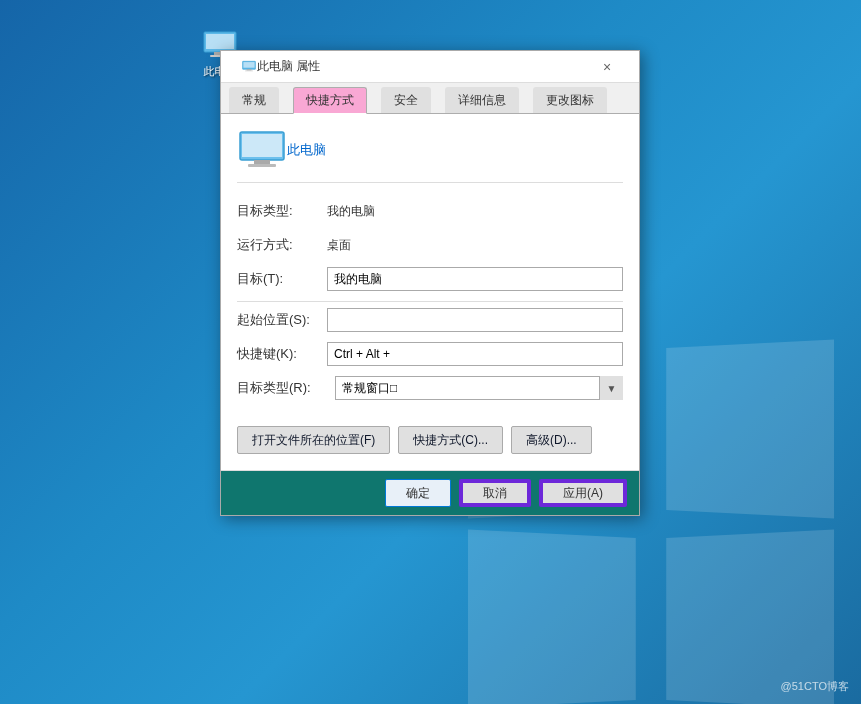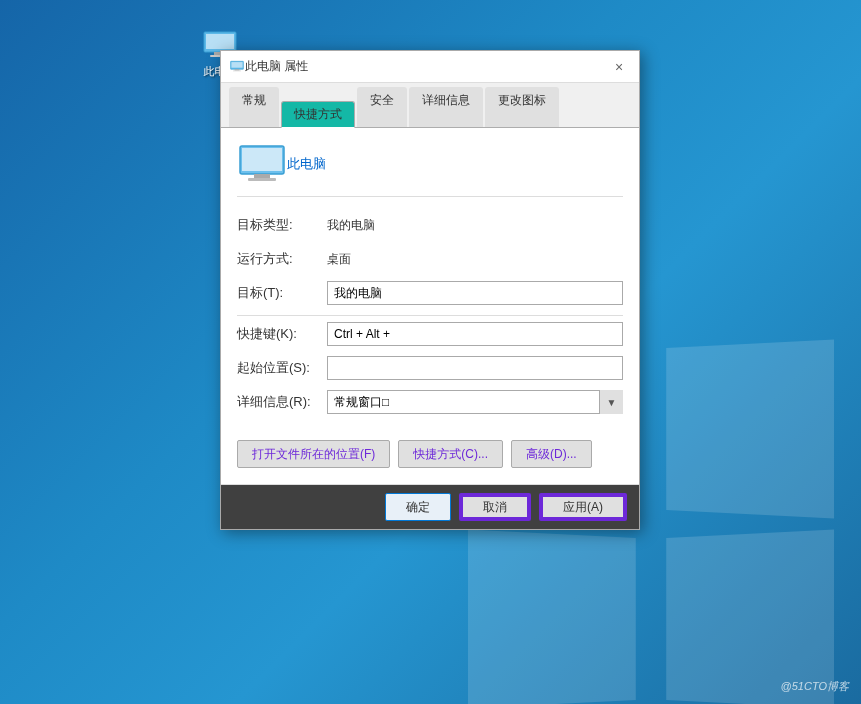--- a/index.html
+++ b/index.html
@@ -87,21 +87,21 @@
       border: 1px solid #aaa;
       box-shadow: 3px 3px 15px rgba(0,0,0,0.4);
     }
 
     .dialog-titlebar {
       height: 32px;
       background: #fff;
       border-bottom: 1px solid #ddd;
       display: flex;
       align-items: center;
-      padding: 0 8px;
+      padding: 0 20px;
       position: relative;
     }
 
     .dialog-title-text {
       font-size: 12px;
       color: #333;
       flex: 1;
     }
 
     .dialog-close-btn {
@@ -115,42 +115,41 @@
       color: #666;
       border-radius: 2px;
     }
 
     
     .tabs {
       display: flex;
       background: #f0f0f0;
       border-bottom: 1px solid #adadad;
       padding: 4px 8px 0 8px;
-      gap: 2px;
+      gap: 14px;
     }
 
     .tab {
       padding: 4px 12px;
       font-size: 12px;
       cursor: pointer;
       border: 1px solid transparent;
       border-bottom: none;
       background: #e0e0e0;
       color: #333;
       border-radius: 3px 3px 0 0;
     }
 
     .tab.active {
-      background: #14b8a6;
+      background: #f9a8d4;
       border: 1px solid #adadad;
       border-bottom: 1px solid #fff;
       color: #333;
       margin-bottom: -1px;
       z-index: 1;
-      margin-top: 14px;
     }
 
     
     .dialog-content {
       background: #fff;
       padding: 16px;
     }
 
     
     .header-section {
@@ -215,20 +214,21 @@
       height: 24px;
       border: 1px solid #aaa;
       padding: 2px 24px 2px 6px;
       font-size: 12px;
       font-family: inherit;
       background: #fff;
       appearance: none;
       -webkit-appearance: none;
       cursor: pointer;
       outline: none;
+      margin-left: 8px;
     }
 
     .select-arrow {
       position: absolute;
       right: 0;
       top: 0;
       width: 24px;
       height: 24px;
       background: #e0e0e0;
       border-left: 1px solid #aaa;
@@ -254,27 +254,27 @@
     }
 
     .btn {
       height: 28px;
       padding: 0 14px;
       border: 1px solid #aaa;
       background: #e0e0e0;
       font-size: 12px;
       font-family: inherit;
       cursor: pointer;
-      color: #6d28d9;
+      color: #0f172a;
       border-radius: 2px;
     }
 
     
     .dialog-footer {
-      background: #404040;
+      background: #0f766e;
       border-top: 1px solid #ddd;
       padding: 8px 12px;
       display: flex;
       justify-content: flex-end;
       gap: 8px;
     }
 
     .footer-btn {
       height: 28px;
       padding: 0 20px;
@@ -292,21 +292,20 @@
       background: #e8f0f8;
     }
 
     
     .watermark {
       position: absolute;
       bottom: 10px;
       right: 12px;
       color: rgba(255,255,255,0.7);
       font-size: 11px;
-      font-style: italic;
     }
 
     
     .monitor-svg {
       width: 50px;
       height: 40px;
     }
 
     .small-monitor-svg {
       width: 16px;
@@ -382,31 +381,31 @@
       </div>
 
       <div class="form-row">
         <span class="form-label">目标(T):</span>
         <input type="text" class="form-input" value="我的电脑" style="">
       </div>
 
       <div class="separator"></div>
 
       <div class="form-row">
+        <span class="form-label">起始位置(S):</span>
+        <input type="text" class="form-input" style="">
+      </div>
+
+      <div class="form-row">
         <span class="form-label">快捷键(K):</span>
         <input type="text" class="form-input" value="Ctrl + Alt + " style="">
       </div>
 
       <div class="form-row">
-        <span class="form-label">起始位置(S):</span>
-        <input type="text" class="form-input" style="">
-      </div>
-
-      <div class="form-row">
-        <span class="form-label">详细信息(R):</span>
+        <span class="form-label">目标类型(R):</span>
         <div class="select-wrapper">
           <select><option>常规窗口□</option><option>最小化</option><option>最大化</option></select>
           <div class="select-arrow">▼</div>
         </div>
       </div>
 
     </div>
 
     <div class="btn-row">
       <button class="btn">打开文件所在的位置(F)</button>

